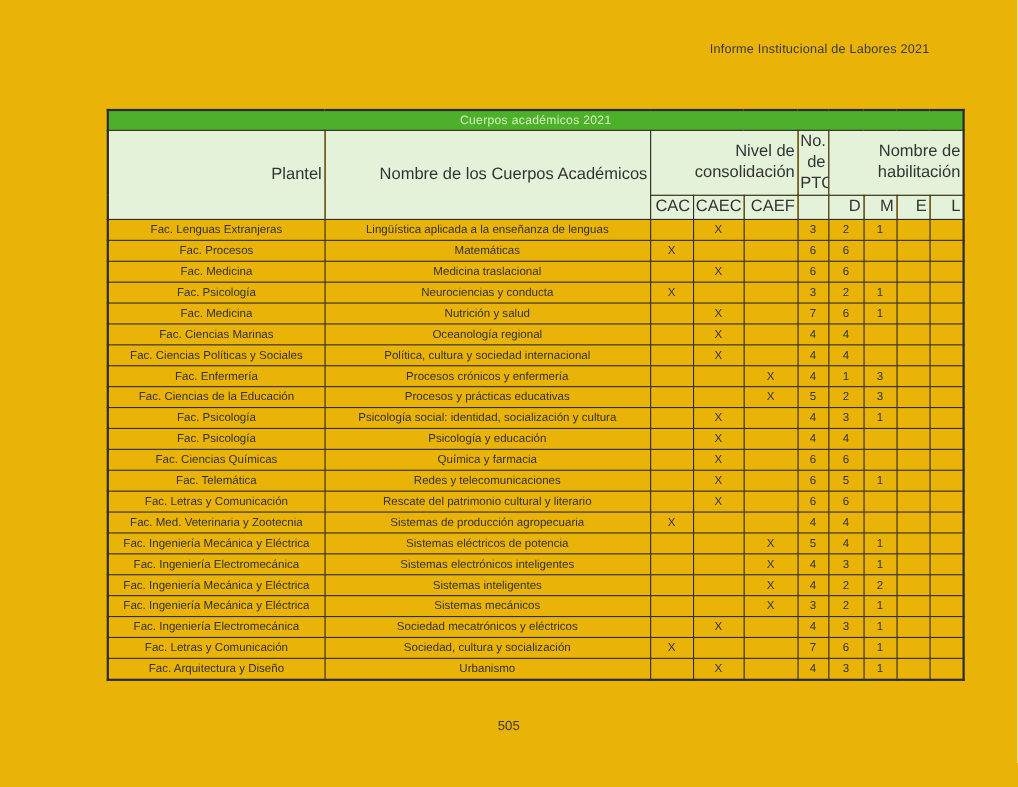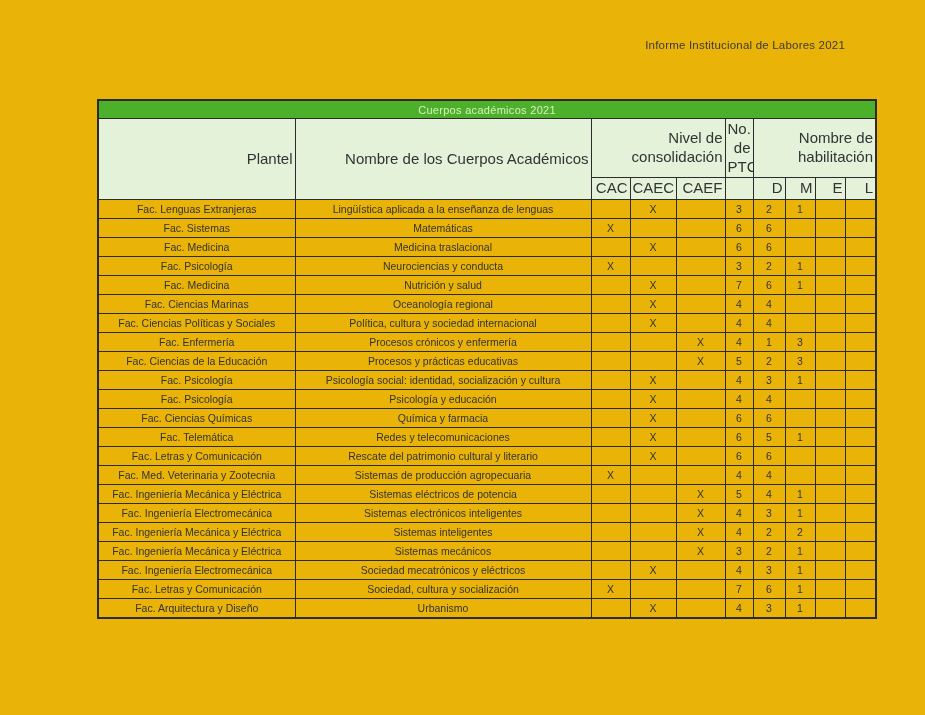--- a/index.html
+++ b/index.html
@@ -130,21 +130,21 @@
     <td class="center"></td>
     <td class="center">X</td>
     <td class="center"></td>
     <td class="center">3</td>
     <td class="center">2</td>
     <td class="center">1</td>
     <td class="center"></td>
     <td class="center"></td>
   </tr>
           <tr>
-    <td class="left">Fac. Sistemas</td>
+    <td class="left">Fac. Procesos</td>
     <td class="left">Matemáticas</td>
     <td class="center">X</td>
     <td class="center"></td>
     <td class="center"></td>
     <td class="center">6</td>
     <td class="center">6</td>
     <td class="center"></td>
     <td class="center"></td>
     <td class="center"></td>
   </tr>
@@ -385,14 +385,15 @@
     <td class="center">4</td>
     <td class="center">3</td>
     <td class="center">1</td>
     <td class="center"></td>
     <td class="center"></td>
   </tr>
         </tbody>
     </table>
   </div>
 
+  <div class="page-number">505</div>
 
 </div>
 
 </body></html>

